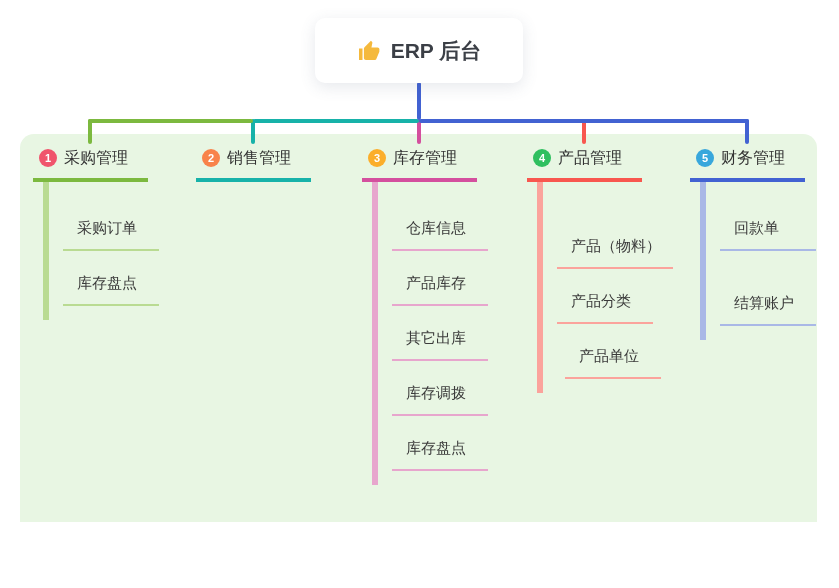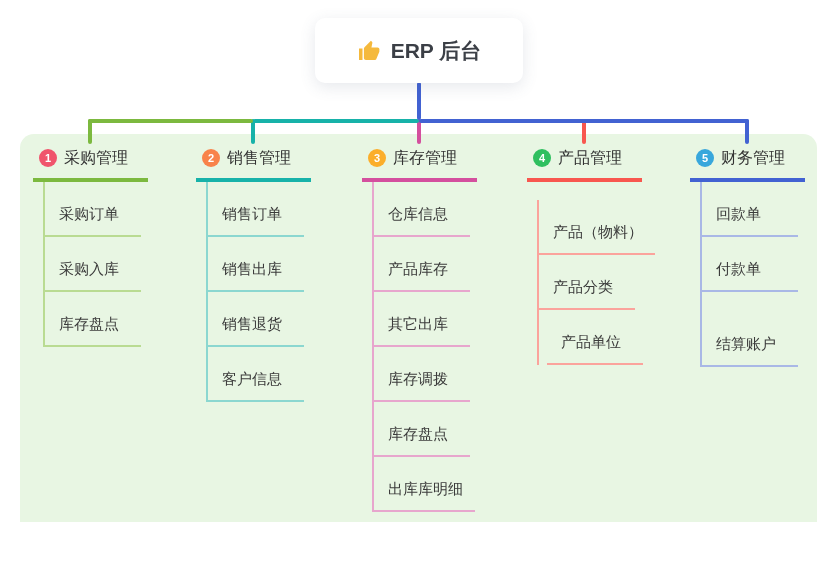--- a/index.html
+++ b/index.html
@@ -29,21 +29,21 @@
   .branch:nth-of-type(3){left:362px;}
   .branch:nth-of-type(4){left:527px;}
   .branch:nth-of-type(5){left:690px;}
 
   .branch-title{display:flex;align-items:center;gap:7px;box-sizing:border-box;
     width:115px;padding:0 0 8px 6px;border-bottom:4px solid #999;
     font-size:16px;line-height:24px;color:#333;cursor:default;}
   .badge{flex:0 0 auto;width:18px;height:18px;border-radius:50%;background:#999;
     color:#fff;font-size:11px;font-weight:bold;line-height:18px;text-align:center;}
 
-  .children{list-style:none;margin:0 0 0 10px;padding:0;border-left:2px solid #eab308;width:max-content;}
+  .children{list-style:none;margin:0 0 0 10px;padding:14px;border-left:6px solid #eab308;width:max-content;}
   .children .child{width:max-content;min-width:70px;padding:22px 12px 11px 14px;
     border-bottom:2px solid #ccc;font-size:15px;line-height:20px;color:#3b3b3b;cursor:default;}
 </style>
 </head>
 <body>
 
 <div class="canvas">
 
   <div class="panel" style="background: rgb(232, 246, 227);"></div>
 
@@ -69,50 +69,42 @@
   </div>
 
   <div class="branches">
   <div class="branch">
     <div class="branch-title" style="border-bottom-color: rgb(124, 185, 63);">
       <span class="badge" style="background: rgb(240, 84, 108);">1</span>
       <span class="branch-label">采购管理</span>
     </div>
     <ul class="children" style="border-left-color: rgb(185, 219, 146);">
           <li class="child" style="border-bottom-color: rgb(185, 219, 146);">采购订单</li>
-          <li class="child" style="border-bottom-color: rgb(185, 219, 146);">采购入库</li>
           <li class="child" style="border-bottom-color: rgb(185, 219, 146);">库存盘点</li>
         </ul>
   </div>
 
   <div class="branch">
     <div class="branch-title" style="border-bottom-color: rgb(23, 178, 169);">
       <span class="badge" style="background: rgb(248, 131, 74);">2</span>
       <span class="branch-label">销售管理</span>
     </div>
-    <ul class="children" style="border-left-color: rgb(139, 215, 208);">
-          <li class="child" style="border-bottom-color: rgb(139, 215, 208);">销售订单</li>
-          <li class="child" style="border-bottom-color: rgb(139, 215, 208);">销售出库</li>
-          <li class="child" style="border-bottom-color: rgb(139, 215, 208);">销售退货</li>
-          <li class="child" style="border-bottom-color: rgb(139, 215, 208);">客户信息</li>
-        </ul>
   </div>
 
   <div class="branch">
     <div class="branch-title" style="border-bottom-color: rgb(212, 79, 158);">
       <span class="badge" style="background: rgb(251, 174, 43);">3</span>
       <span class="branch-label">库存管理</span>
     </div>
     <ul class="children" style="border-left-color: rgb(231, 166, 205);">
           <li class="child" style="border-bottom-color: rgb(231, 166, 205);">仓库信息</li>
           <li class="child" style="border-bottom-color: rgb(231, 166, 205);">产品库存</li>
           <li class="child" style="border-bottom-color: rgb(231, 166, 205);">其它出库</li>
           <li class="child" style="border-bottom-color: rgb(231, 166, 205);">库存调拨</li>
           <li class="child" style="border-bottom-color: rgb(231, 166, 205);">库存盘点</li>
-          <li class="child" style="border-bottom-color: rgb(231, 166, 205);">出库库明细</li>
         </ul>
   </div>
 
   <div class="branch">
     <div class="branch-title" style="border-bottom-color: rgb(248, 87, 79);">
       <span class="badge" style="background: rgb(47, 191, 95);">4</span>
       <span class="branch-label">产品管理</span>
     </div>
     <ul class="children" style="border-left-color: rgb(251, 163, 156);">
           <li class="child" style="border-bottom-color: rgb(251, 163, 156); margin-top: 18px;">产品（物料）</li>
@@ -121,18 +113,17 @@
         </ul>
   </div>
 
   <div class="branch">
     <div class="branch-title" style="border-bottom-color: rgb(66, 98, 210);">
       <span class="badge" style="background: rgb(56, 167, 220);">5</span>
       <span class="branch-label">财务管理</span>
     </div>
     <ul class="children" style="border-left-color: rgb(169, 184, 230);">
           <li class="child" style="border-bottom-color: rgb(169, 184, 230);">回款单</li>
-          <li class="child" style="border-bottom-color: rgb(169, 184, 230);">付款单</li>
           <li class="child" style="border-bottom-color: rgb(169, 184, 230); margin-top: 20px;">结算账户</li>
         </ul>
   </div>
 </div>
 </div>
 
 </body></html>

